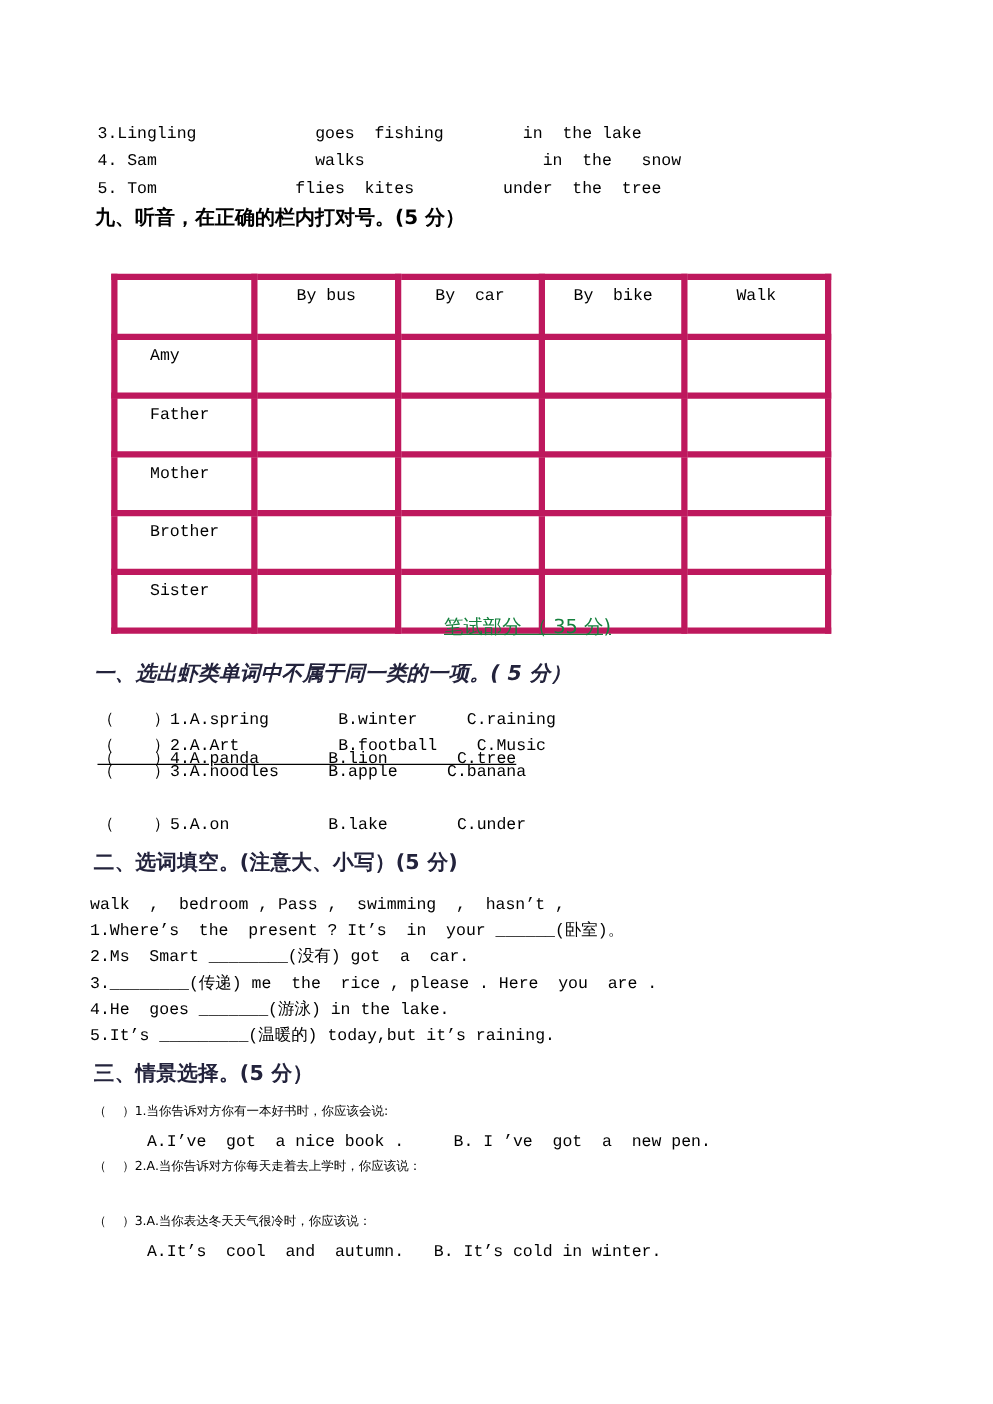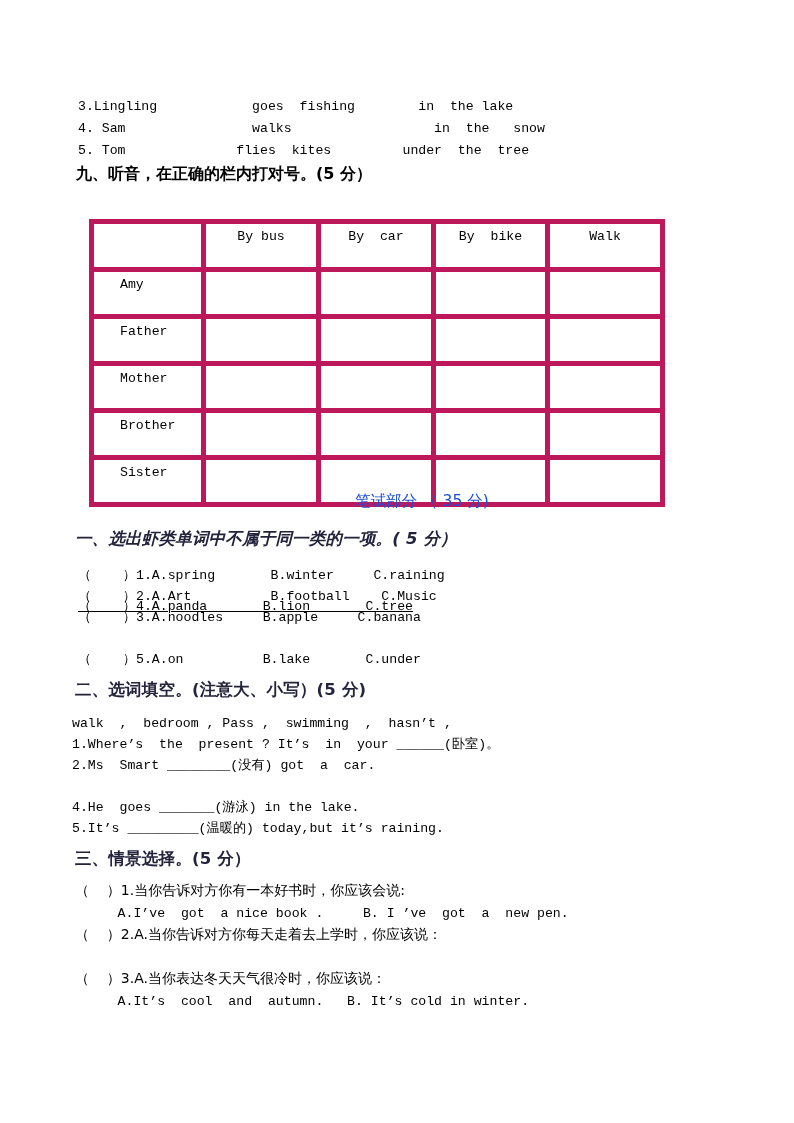--- a/index.html
+++ b/index.html
@@ -38,29 +38,30 @@
   }
   .cn-head-b {
     font-family: "DejaVu Sans", "Liberation Sans", sans-serif;
     font-weight: bold;
     font-size: 16px;
     color: #000000;
     white-space: pre;
   }
   .cn-plain {
     font-family: "DejaVu Sans", "Liberation Sans", sans-serif;
-    font-size: 14px;
+    font-size: 10px;
     white-space: pre;
     color: #000000;
   }
   .center-title {
     font-family: "DejaVu Sans", "Liberation Sans", sans-serif;
     font-size: 15.5px;
     white-space: pre;
-    color: #1d4ed8;
+    color: #15803d;
+    text-decoration: underline;
   }
 
   
   .abs { position: absolute; }
 
   
   #listen-table {
     position: absolute;
     left: 89px;
     top: 219px;
@@ -181,20 +182,21 @@
   <div class="abs mono" style="left:78px; top:565px;">（    ）1.A.spring       B.winter     C.raining</div>
   <div class="abs mono" style="left:78px; top:586px;">（    ）2.A.Art          B.football    C.Music</div>
   <div class="abs mono" style="left:78px; top:607px;">（    ）3.A.noodles     B.apple     C.banana</div>
   <div class="abs mono" style="left:78px; top:596px;text-decoration:underline;">（    ）4.A.panda       B.lion       C.tree</div>
   <div class="abs mono" style="left:78px; top:649px;">（    ）5.A.on          B.lake       C.under</div>
 
   <div class="abs cn-head" style="left:75px; top:679px;">二、选词填空。(注意大、小写）(5 分)</div>
   <div class="abs mono" style="left:72px; top:713px;">walk  ,  bedroom , Pass ,  swimming  ,  hasn’t ,</div>
   <div class="abs mono" style="left:72px; top:734px;">1.Where’s  the  present ? It’s  in  your ______(卧室)。</div>
   <div class="abs mono" style="left:72px; top:755px;">2.Ms  Smart ________(没有) got  a  car.</div>
+  <div class="abs mono" style="left:72px; top:776px;">3.________(传递) me  the  rice , please . Here  you  are .</div>
   <div class="abs mono" style="left:72px; top:797px;">4.He  goes _______(游泳) in the lake.</div>
   <div class="abs mono" style="left:72px; top:818px;">5.It’s _________(温暖的) today,but it’s raining.</div>
 
   <div class="abs cn-head" style="left:75px; top:848px;">三、情景选择。(5 分）</div>
   <div class="abs cn-plain" style="left:75px; top:882px;">（    ）1.当你告诉对方你有一本好书时，你应该会说:</div>
   <div class="abs mono" style="left:78px; top:903px;">     A.I’ve  got  a nice book .     B. I ’ve  got  a  new pen.</div>
   <div class="abs cn-plain" style="left:75px; top:926px;">（    ）2.A.当你告诉对方你每天走着去上学时，你应该说：</div>
   <div class="abs cn-plain" style="left:75px; top:970px;">（    ）3.A.当你表达冬天天气很冷时，你应该说：</div>
   <div class="abs mono" style="left:78px; top:991px;">     A.It’s  cool  and  autumn.   B. It’s cold in winter.</div>
 

